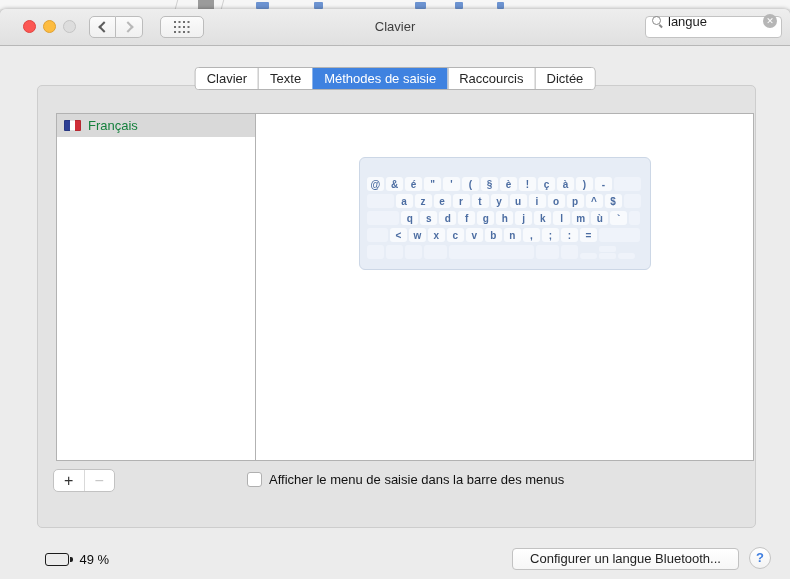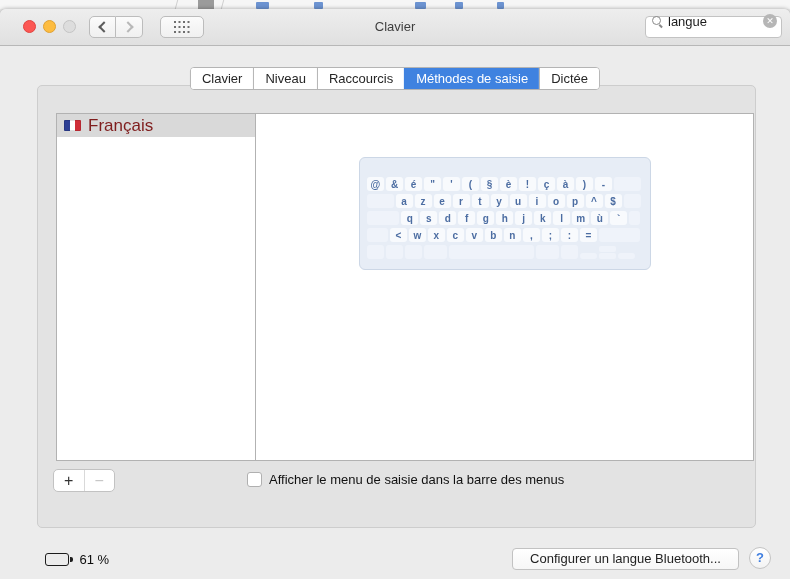--- a/index.html
+++ b/index.html
@@ -67,21 +67,21 @@
     display:flex; height:23px; border:1px solid #b4b4b4; border-radius:4px;
     background:#fff; overflow:hidden; z-index:3; }
   .tab { padding:0 11px; font-size:13px; line-height:21px; color:#262626; background:#fff;
     border-left:1px solid #b4b4b4; white-space:nowrap; cursor:default; }
   .tab:first-child { border-left:none; }
   .tab.selected { background:#3f82e0; color:#fff; border-left-color:#3f82e0; }
 
   
   .source-list { position:absolute; left:18px; top:27px; width:200px; height:348px;
     background:#fff; border:1px solid #b2b2b2; }
-  .source-row { height:23px; display:flex; align-items:center; padding-left:7px; font-size:17px; color:#7f1d1d; }
+  .source-row { height:23px; display:flex; align-items:center; padding-left:7px; font-size:13px; color:#15803d; }
   .source-row.selected { background:#d9d9d9; }
   .flag-fr { width:17px; height:11px; flex:0 0 auto; border-radius:1px;
     background:linear-gradient(90deg,#2d3f94 0 33%,#ffffff 33% 66%,#cf2e38 66% 100%);
     box-shadow:inset 0 0 0 1px rgba(0,0,0,.12); }
   .source-label { margin-left:7px; }
 
   .preview-panel { position:absolute; left:218px; top:27px; width:498px; height:348px;
     background:#fff; border:1px solid #b2b2b2; border-left:none; }
 
   
@@ -178,23 +178,23 @@
 
     <div class="search-field">
       <span class="search-icon"></span>
       <input class="search-input" type="text" value="langue" style="">
       <span class="search-clear">✕</span>
     </div>
   </div>
 
   <div class="tabbar" id="tabbar">
       <div class="tab">Clavier</div>
-      <div class="tab">Niveau</div>
+      <div class="tab">Texte</div>
+      <div class="tab selected">Méthodes de saisie</div>
       <div class="tab">Raccourcis</div>
-      <div class="tab selected">Méthodes de saisie</div>
       <div class="tab">Dictée</div>
     </div>
 
   <div class="content-box">
 
     <div class="source-list" id="source-list">
         <div class="source-row selected">
           <span class="flag-fr"></span>
           <span class="source-label">Français</span>
         </div>
@@ -308,20 +308,20 @@
       <span class="checkbox"></span>
       <span class="checkbox-label">Afficher le menu de saisie dans la barre des menus</span>
     </div>
   </div>
 
   <div class="battery-row">
     <span class="battery-icon">
       <span class="battery-body"><span class="battery-fill" id="battery-fill" style="width: 80%;"></span></span>
       <span class="battery-nub"></span>
     </span>
-    <span class="battery-value">61 %</span>
+    <span class="battery-value">49 %</span>
   </div>
 
   <div class="bt-button">Configurer un langue Bluetooth...</div>
 
   <div class="help-button">?</div>
 
 </div>
 
 </body></html>

